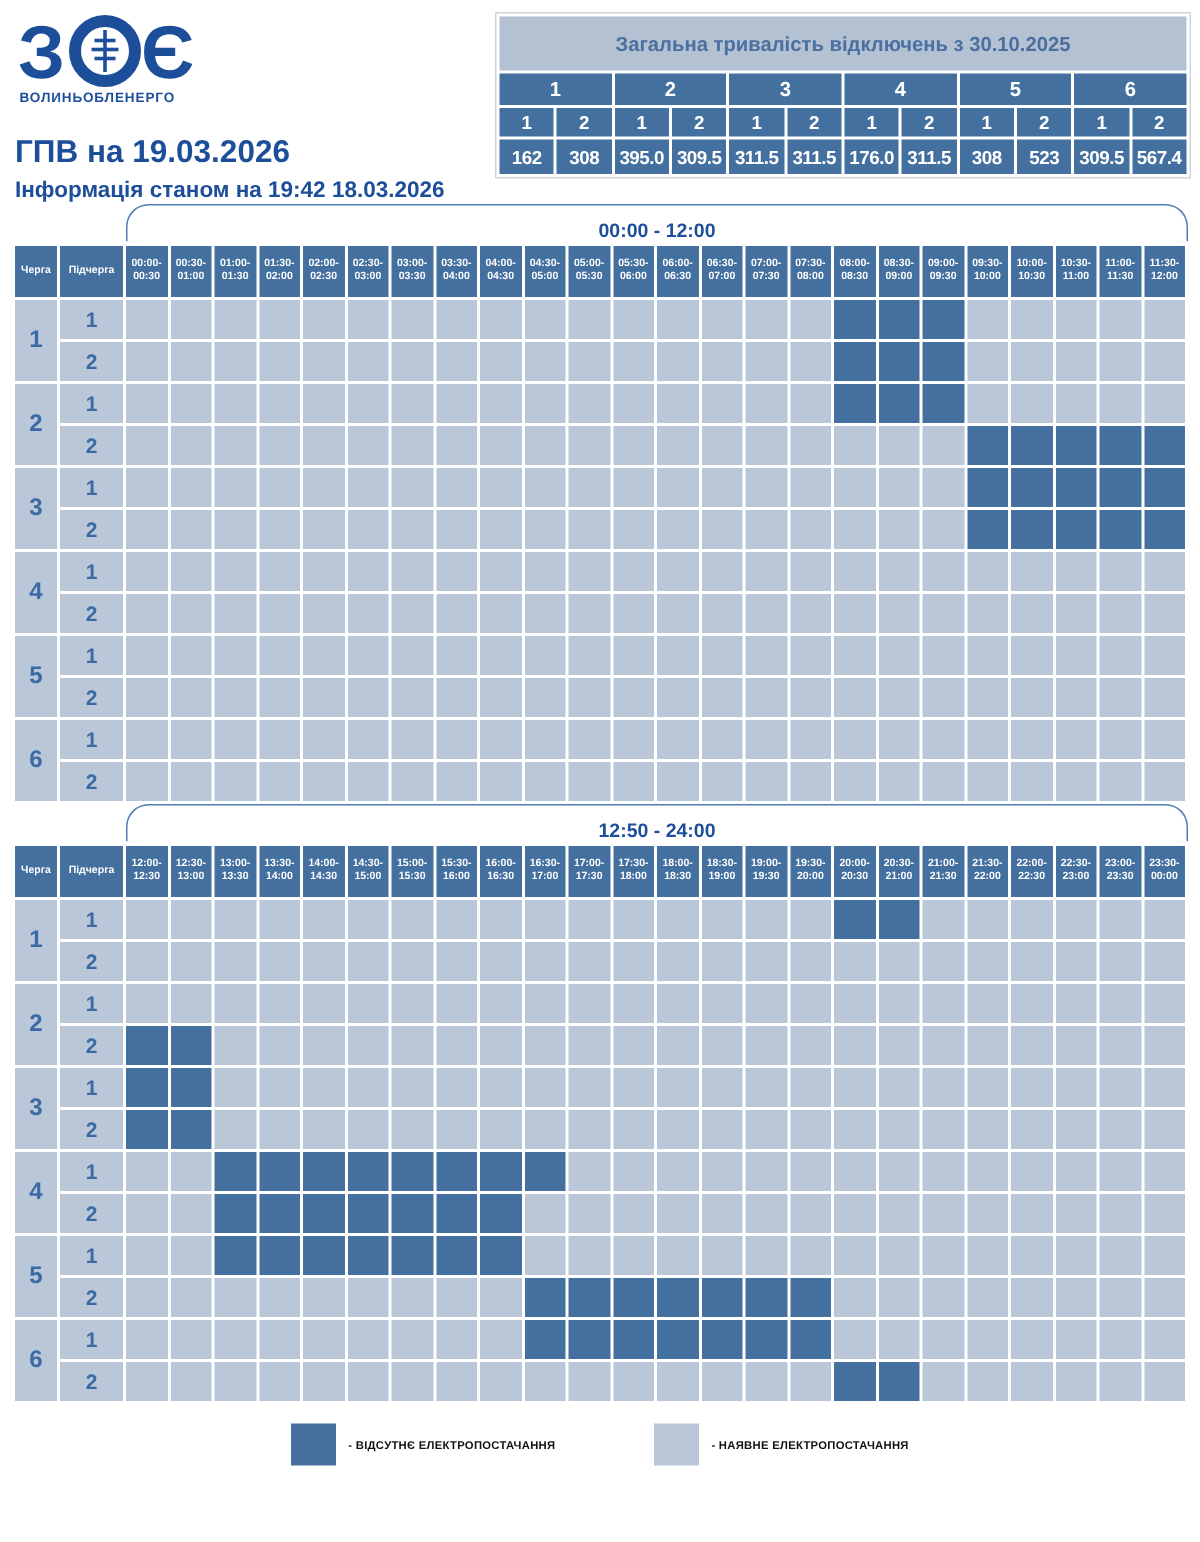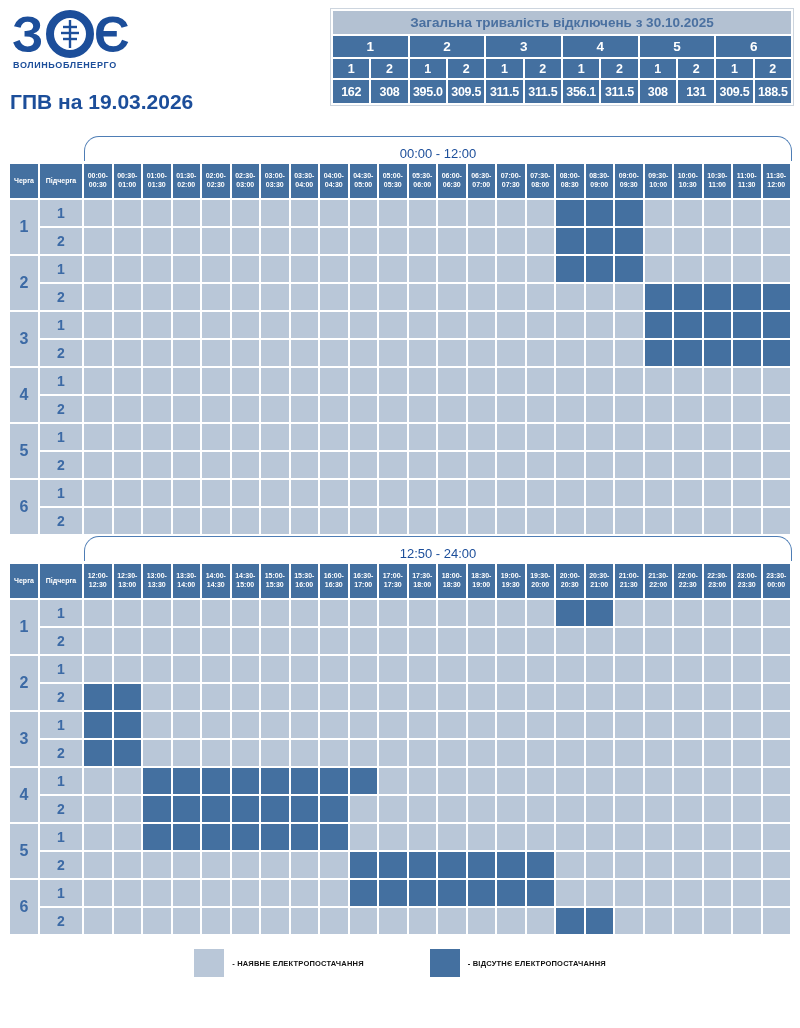--- a/index.html
+++ b/index.html
@@ -13,33 +13,33 @@
   }
   .top-area { position:relative; height:136px; }
   .logo-wrap { position:absolute; left:12px; top:6px; }
   .title-block { position:absolute; left:10px; top:90px; }
   .page-title { font-size:21px; font-weight:bold; color:var(--navy); margin:0; }
   .page-subtitle { font-size:15px; font-weight:bold; color:var(--navy); margin:4px 0 0 0; }
 
   .summary-wrap { position:absolute; left:330px; top:8px; width:464px; border:1px solid #cdd5de; background:#fff; }
   table.summary { border-collapse:separate; border-spacing:2px; width:100%; table-layout:fixed; }
   table.summary td { text-align:center; vertical-align:middle; overflow:hidden; }
-  td.sum-title { background:var(--sumtitle); color:#4A70A0; font-weight:bold; font-size:13.5px; height:23px; }
+  td.sum-title { background:var(--sumtitle); color:#4A70A0; font-weight:bold; font-size:13.5px; height:36px; }
   td.sum-group { background:var(--dark); color:#fff; font-weight:bold; font-size:13.5px; height:21px; }
   td.sum-sub { background:var(--dark); color:#fff; font-weight:bold; font-size:12.5px; height:19px; }
   td.sum-val { background:var(--dark); color:#fff; font-weight:bold; font-size:12.5px; height:23px; letter-spacing:-0.3px; }
 
   .section { margin:0 8px; }
   .bracket {
     margin-left:76px; width:708px; height:25px;
     border:1.5px solid var(--bracket); border-bottom:none;
     border-radius:15px 15px 0 0;
     display:flex; align-items:flex-end; justify-content:center;
   }
-  .bracket-label { font-size:13px; font-weight:normal; color:var(--navy); line-height:1; padding-bottom:1px; }
+  .bracket-label { font-size:13px; font-weight:bold; color:var(--navy); line-height:1; padding-bottom:1px; }
 
   table.sched { border-collapse:separate; border-spacing:2px; table-layout:fixed; margin-top:1px; }
   table.sched td { text-align:center; vertical-align:middle; overflow:hidden; padding:0; }
   td.h-cell { background:var(--dark); color:#fff; font-weight:bold; font-size:7px; height:34px; line-height:1.25; }
   td.queue-cell { background:var(--light); color:#3C6AA5; font-weight:bold; font-size:16px; }
   td.sub-cell { background:var(--light); color:#3C6AA5; font-weight:bold; font-size:14px; height:26px; }
   td.slot-on  { background:var(--light); height:26px; }
   td.slot-off { background:var(--dark);  height:26px; }
 
   .legend { display:flex; justify-content:center; align-items:center; gap:66px; margin-top:13px; }
@@ -63,20 +63,21 @@
         <line x1="49" y1="27" x2="67" y2="27"></line>
         <line x1="51" y1="33" x2="65" y2="33"></line>
       </g>
       <text x="82" y="46" font-family="Liberation Sans, sans-serif" font-size="50" font-weight="bold" fill="#1C4E9A">Є</text>
       <text x="1" y="62" font-family="Liberation Sans, sans-serif" font-size="9" font-weight="bold" letter-spacing="0.6" fill="#1C4E9A">ВОЛИНЬОБЛЕНЕРГО</text>
     </svg>
   </div>
 
   <div class="title-block">
     <p class="page-title">ГПВ на 19.03.2026</p>
+    <p class="page-subtitle">Інформація станом на 19:42 18.03.2026</p>
   </div>
 
   <div class="summary-wrap">
     <table class="summary">
       <colgroup id="sum-cols">
           <col style="width: 8.33333%;">
           <col style="width: 8.33333%;">
           <col style="width: 8.33333%;">
           <col style="width: 8.33333%;">
           <col style="width: 8.33333%;">
@@ -114,26 +115,26 @@
             <td class="sum-sub">1</td>
             <td class="sum-sub">2</td>
           </tr>
           <tr>
             <td class="sum-val">162</td>
             <td class="sum-val">308</td>
             <td class="sum-val">395.0</td>
             <td class="sum-val">309.5</td>
             <td class="sum-val">311.5</td>
             <td class="sum-val">311.5</td>
-            <td class="sum-val">356.1</td>
+            <td class="sum-val">176.0</td>
             <td class="sum-val">311.5</td>
             <td class="sum-val">308</td>
-            <td class="sum-val">131</td>
+            <td class="sum-val">523</td>
             <td class="sum-val">309.5</td>
-            <td class="sum-val">188.5</td>
+            <td class="sum-val">567.4</td>
           </tr>
         </tbody>
     </table>
   </div>
 </div>
 
 <div class="section">
   <div class="bracket">
     <span class="bracket-label">00:00 - 12:00</span>
   </div>
@@ -1068,20 +1069,20 @@
             <td class="slot-on"></td>
             <td class="slot-on"></td>
           </tr>
         </tbody>
       </table>
     </div>
 </div>
 
 <div class="legend">
   <div class="legend-item">
+    <span class="legend-swatch off"></span>
+    <span class="legend-label">- ВІДСУТНЄ ЕЛЕКТРОПОСТАЧАННЯ</span>
+  </div>
+  <div class="legend-item">
     <span class="legend-swatch on"></span>
     <span class="legend-label">- НАЯВНЕ ЕЛЕКТРОПОСТАЧАННЯ</span>
-  </div>
-  <div class="legend-item">
-    <span class="legend-swatch off"></span>
-    <span class="legend-label">- ВІДСУТНЄ ЕЛЕКТРОПОСТАЧАННЯ</span>
   </div>
 </div>
 
 </body></html>

